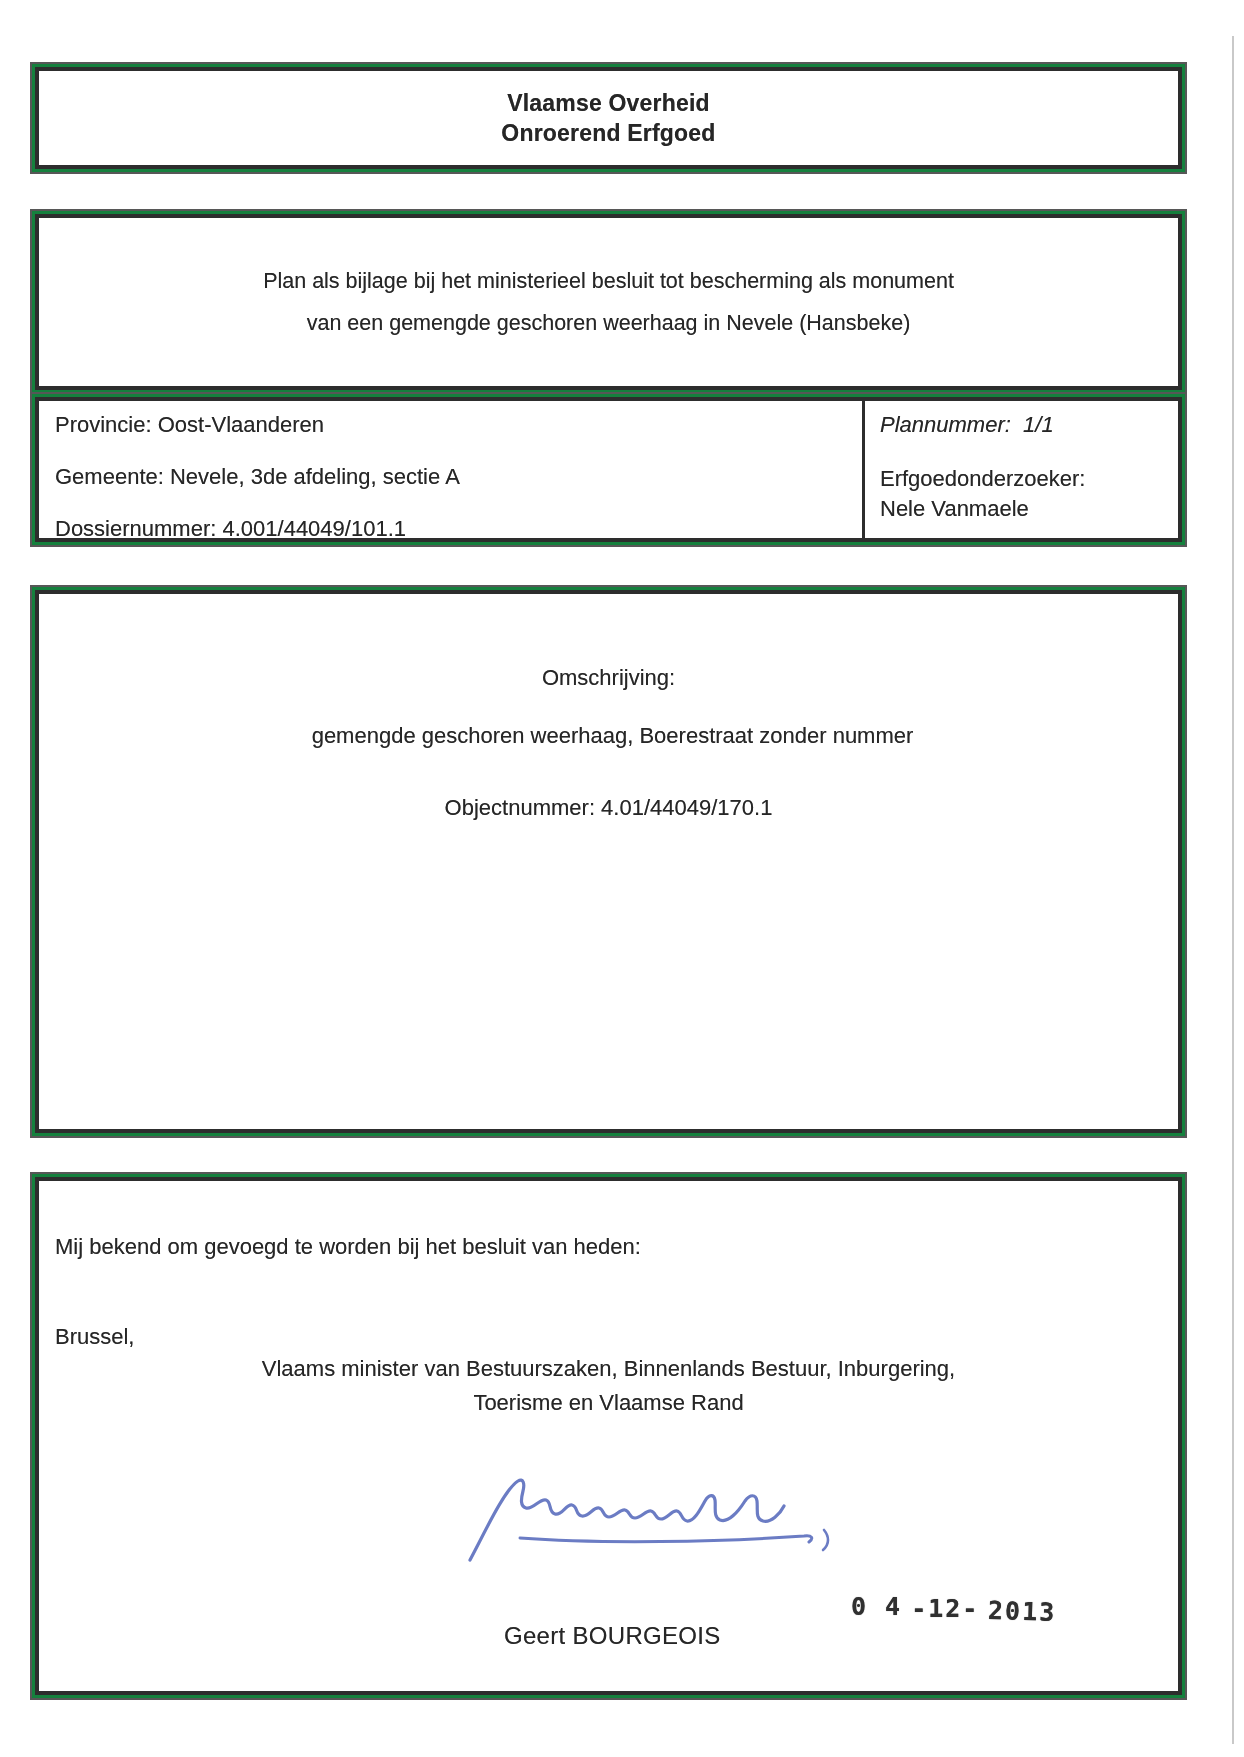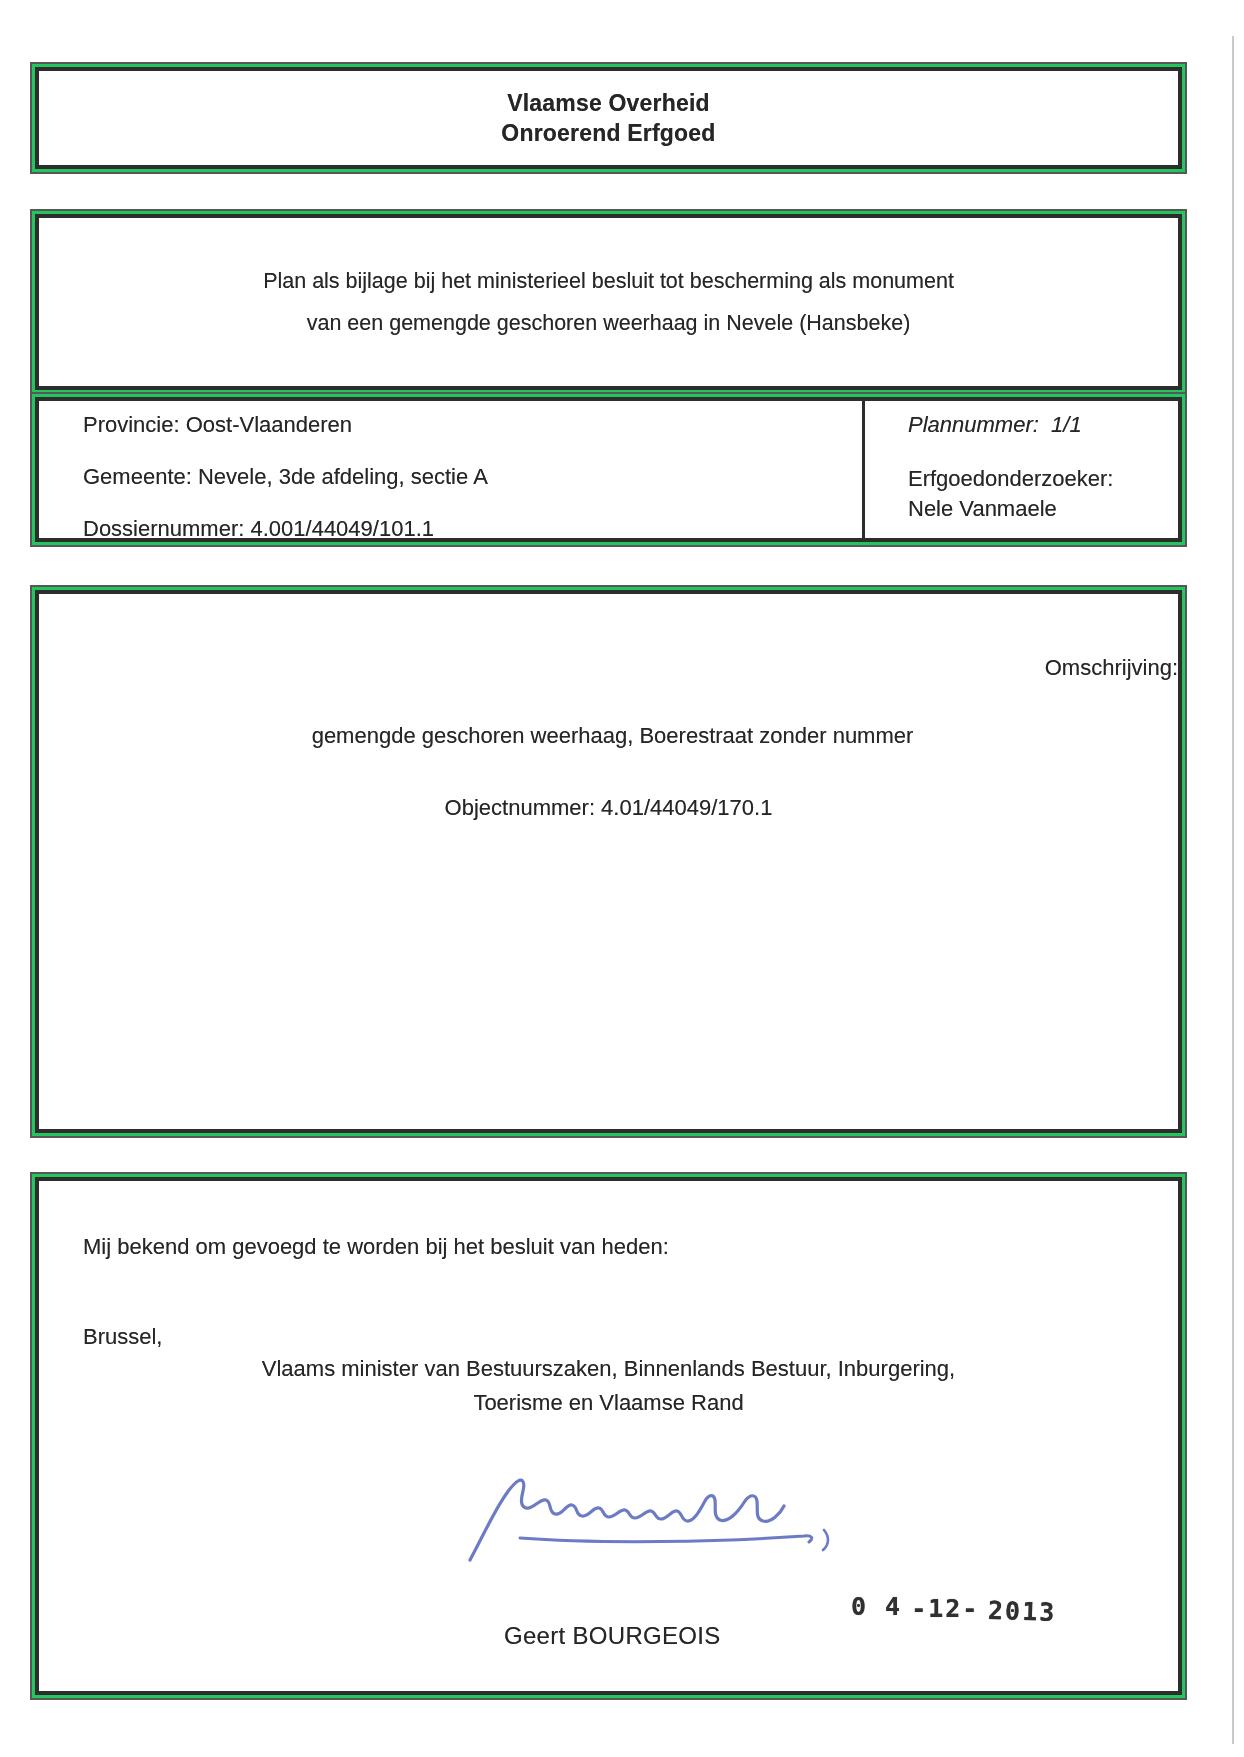--- a/index.html
+++ b/index.html
@@ -10,21 +10,21 @@
     background:#ffffff;
     font-family:"Liberation Sans","DejaVu Sans",sans-serif;
     color:#262626;
     overflow:hidden;
   }
   
   .frame {
     position:absolute; left:30px; width:1157px;
     border:2px solid #575757;
     padding:3px;
-    background:#22c55e;
+    background:#15803d;
   }
   .frame-inner {
     border:4px solid #2d2d2d;
     height:100%;
     position:relative;
     background:#ffffff;
   }
   #f1 { top:62px;  height:112px; }
   #f2 { top:209px; height:186px; }
   #f3 { top:392px; height:155px; }
@@ -34,21 +34,21 @@
   .center-col {
     display:flex; flex-direction:column;
     justify-content:center; align-items:center;
     text-align:center;
   }
   .hdr { font-weight:bold; font-size:23px; line-height:30px; letter-spacing:0.2px;
          text-shadow:0 0 0.5px rgba(35,35,35,.6); }
   .ttl { font-size:21.5px; line-height:42px; text-shadow:0 0 0.4px rgba(45,45,45,.5); }
 
   .txt { font-size:22px; line-height:28px; text-shadow:0 0 0.4px rgba(45,45,45,.5); }
-  .abs { position:absolute;margin-left:28px; }
+  .abs { position:absolute; }
   .pre { white-space:pre;font-style:italic; }
 
   .col-divider {
     position:absolute; left:823px; top:0; bottom:0; width:3px;
     background:#2d2d2d;
   }
   .center-line { position:absolute; left:0; right:0; text-align:center; }
 
   .minister-block { position:absolute; left:0; right:0; top:171px;
     text-align:center; font-size:22px; line-height:34px;
@@ -107,21 +107,21 @@
       <div class="col-divider"></div>
 
       <div class="abs txt pre" style="left:841px; top:10px;">Plannummer:  1/1</div>
       <div class="abs txt" style="left:841px; top:64px;">Erfgoedonderzoeker:</div>
       <div class="abs txt" style="left:841px; top:94px;">Nele Vanmaele</div>
     </div>
   </section>
 
   <section class="frame" id="f4">
     <div class="frame-inner">
-      <div class="center-line txt" style="top:60px;text-align:right;">Omschrijving:</div>
+      <div class="center-line txt" style="top:70px;">Omschrijving:</div>
       <div class="center-line txt" style="top:128px;margin-left:8px;">gemengde geschoren weerhaag, Boerestraat zonder nummer</div>
       <div class="center-line txt" style="top:200px;">Objectnummer: 4.01/44049/170.1</div>
     </div>
   </section>
 
   <section class="frame" id="f5">
     <div class="frame-inner">
       <div class="abs txt" style="left:16px; top:52px;">Mij bekend om gevoegd te worden bij het besluit van heden:</div>
       <div class="abs txt" style="left:16px; top:142px;">Brussel,</div>
 

